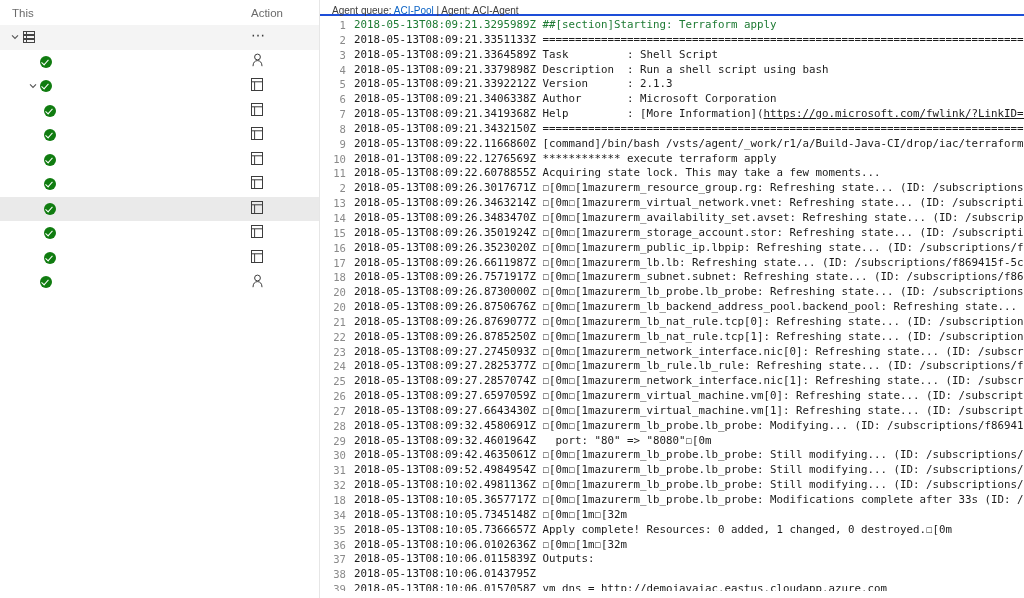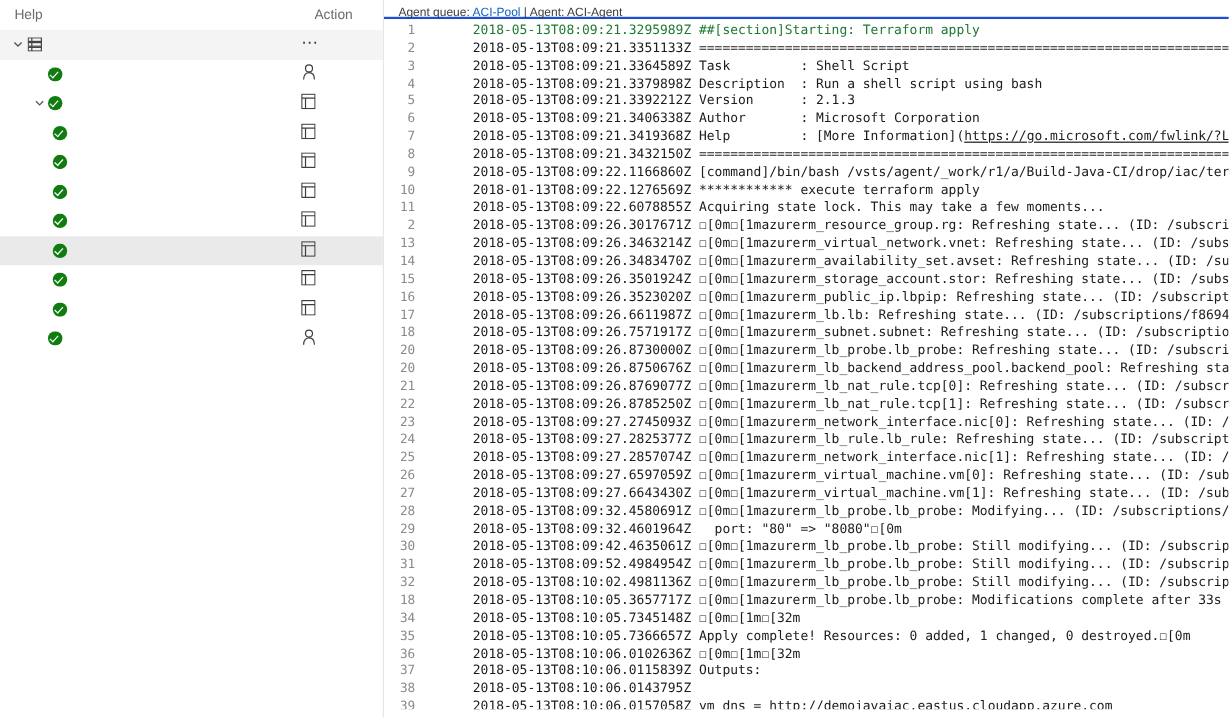--- a/index.html
+++ b/index.html
@@ -33,21 +33,21 @@
   .sidebar-head {
     display: flex;
     align-items: center;
     height: 25px;
     padding: 0 14px 0 12px;
     font-size: 11.5px;
     color: #6b6b6b;
     box-sizing: border-box;
   }
   .sidebar-head .col-step { flex: 1; }
-  .sidebar-head .col-action { width: 54px; text-align: center; }
+  .sidebar-head .col-action { width: 54px; text-align: left; }
 
   .step-row {
     display: flex;
     align-items: center;
     height: 24.5px;
     box-sizing: border-box;
     padding-right: 14px;
     font-size: 12.4px;
     color: #333333;
     white-space: nowrap;
@@ -175,36 +175,35 @@
     font-family: "DejaVu Sans Mono", monospace;
     font-size: 10.6px;
     -webkit-user-select: none;
     user-select: none;
   }
   .lc {
     flex: 1;
     color: #1b1b1b;
     overflow: hidden;
     text-overflow: clip;
-    margin-left: 40px;
   }
   .lc.sec { color: #1d7a33; }
   .lc a, .lc .ulink {
     color: #1b1b1b;
     text-decoration: underline;
   }
 </style>
 </head>
 <body>
 
 <div class="app">
 
   <div class="sidebar">
     <div class="sidebar-head">
-      <div class="col-step">Help</div>
+      <div class="col-step">This</div>
       <div class="col-action">Action</div>
     </div>
     <div id="steps-list">
         <div class="step-row root">
           <div class="step-label-wrap ind0">
             <span class="chev">
               <svg width="8" height="8" viewBox="0 0 8 8">
                 <path d="M1 2.4 L4 5.4 L7 2.4" fill="none" stroke="#555" stroke-width="1.1"></path>
               </svg>
             </span>

